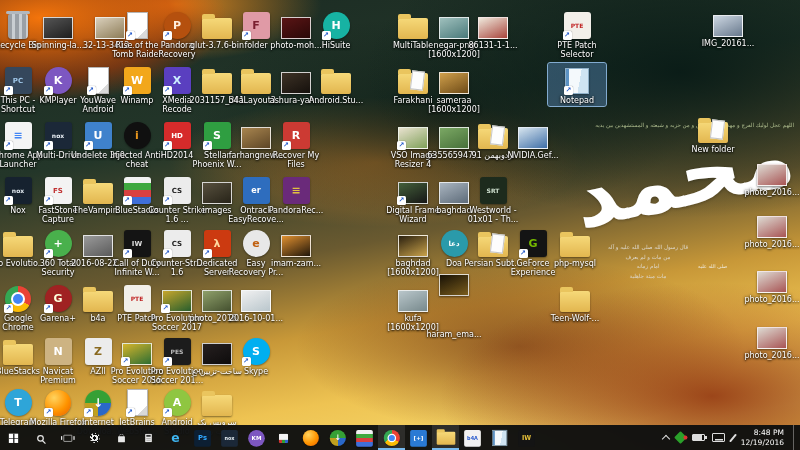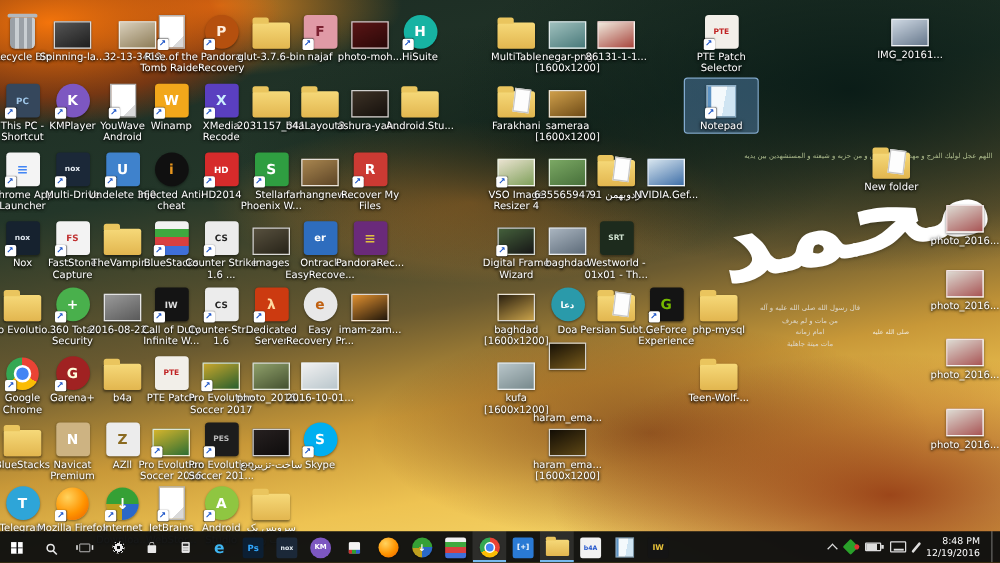--- a/index.html
+++ b/index.html
@@ -166,21 +166,21 @@
         <div class="artbox">
           <div class="art-folder"></div>
         </div>
         <div class="lbl" dir="auto">glut-3.7.6-bin</div>
       </div>
       <div class="icon" style="left: 227px; top: 8px;">
         <div class="artbox">
           <div class="art-tile" style="background: rgb(224, 154, 166); color: rgb(122, 32, 48); font-size: 11px;">F</div>
           <div class="badge">↗</div>
         </div>
-        <div class="lbl" dir="auto">najaf</div>
+        <div class="lbl" dir="auto">folder</div>
       </div>
       <div class="icon" style="left: 267px; top: 8px;">
         <div class="artbox">
           <div class="art-img" style="background: linear-gradient(155deg, rgb(90, 21, 21), rgb(42, 8, 8));"></div>
         </div>
         <div class="lbl" dir="auto">photo-moh...</div>
       </div>
       <div class="icon" style="left: 307px; top: 8px;">
         <div class="artbox">
           <div class="art-tile" style="background: rgb(23, 179, 163); color: rgb(255, 255, 255); font-size: 11px; border-radius: 50%;">H</div>
@@ -654,26 +654,20 @@
           <div class="art-img" style="background: linear-gradient(155deg, rgb(38, 32, 32), rgb(14, 12, 12));"></div>
         </div>
         <div class="lbl" dir="auto">ساخت-تزیین-ع</div>
       </div>
       <div class="icon" style="left: 227px; top: 334px;">
         <div class="artbox">
           <div class="art-tile" style="background: rgb(0, 175, 240); color: rgb(255, 255, 255); font-size: 11px; border-radius: 50%;">S</div>
           <div class="badge">↗</div>
         </div>
         <div class="lbl" dir="auto">Skype</div>
-      </div>
-      <div class="icon" style="left: 425px; top: 334px;">
-        <div class="artbox">
-          <div class="art-img" style="background: linear-gradient(155deg, rgb(18, 13, 5), rgb(94, 71, 21));"></div>
-        </div>
-        <div class="lbl" dir="auto">haram_ema... [1600x1200]</div>
       </div>
       <div class="icon" style="left: 743px; top: 318px;">
         <div class="artbox">
           <div class="art-img" style="background: linear-gradient(155deg, rgb(221, 218, 210), rgb(168, 84, 84));"></div>
         </div>
         <div class="lbl" dir="auto">photo_2016...</div>
       </div>
       <div class="icon" style="left: -11px; top: 385px;">
         <div class="artbox">
           <div class="art-tile" style="background: rgb(46, 165, 216); color: rgb(255, 255, 255); font-size: 11px; border-radius: 50%;">T</div>

